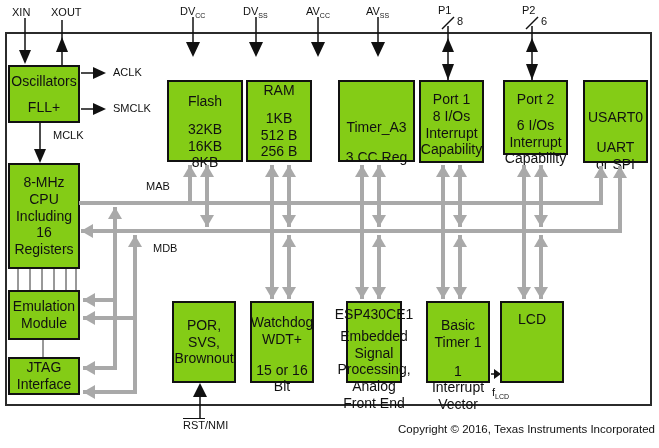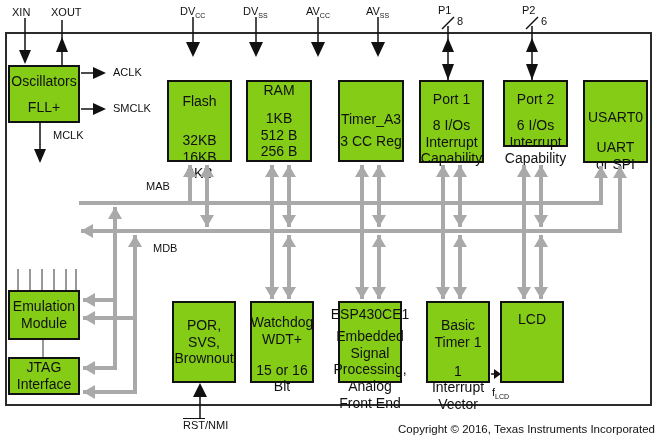--- a/index.html
+++ b/index.html
@@ -30,58 +30,64 @@
 
 <div id="stage">
 
   <div id="chip-boundary"></div>
 
   <div class="block jc" style="left:8px;top:65px;width:72px;height:58px;gap:9px">
     <div class="bt">Oscillators</div>
     <div class="bb">FLL+</div>
   </div>
 
+  <div class="block jc" style="left:8px;top:163px;width:72px;height:106px">
+    <div class="bb">8-MHz
+CPU
+Including
+16 Registers</div>
+  </div>
 
   <div class="block jc" style="left:8px;top:357px;width:72px;height:38px">
     <div class="bb">JTAG
 Interface</div>
   </div>
 
   <div class="block jc" style="left:8px;top:290px;width:72px;height:50px">
     <div class="bb">Emulation
 Module</div>
   </div>
 
-  <div class="block" style="left:167px;top:80px;width:65px;height:82px;padding-top:11px;gap:22px">
+  <div class="block" style="left:167px;top:80px;width:76px;height:82px;padding-top:11px;gap:11px">
     <div class="bt">Flash</div>
     <div class="bb">32KB
 16KB
 8KB</div>
   </div>
 
   <div class="block" style="left:246px;top:80px;width:66px;height:82px;gap:11px">
     <div class="bt">RAM</div>
     <div class="bb">1KB
 512 B
 256 B</div>
   </div>
 
-  <div class="block" style="left:338px;top:80px;width:66px;height:82px;padding-top:29px;gap:5px">
+  <div class="block" style="left:338px;top:80px;width:77px;height:82px;padding-top:37px;gap:13px">
     <div class="bt">Timer_A3</div>
     <div class="bb">3 CC Reg</div>
   </div>
 
-  <div class="block" style="left:419px;top:80px;width:65px;height:83px;padding-top:9px;gap:9px">
+  <div class="block" style="left:419px;top:80px;width:65px;height:83px;padding-top:9px;">
     <div class="bt">Port 1</div>
     <div class="bb">8 I/Os
 Interrupt
 Capability</div>
   </div>
 
-  <div class="block" style="left:503px;top:80px;width:65px;height:67px;padding-top:9px;gap:9px">
+  <div class="block" style="left:503px;top:80px;width:65px;height:75px;padding-top:9px;gap:9px">
     <div class="bt">Port 2</div>
     <div class="bb">6 I/Os
 Interrupt
 Capability</div>
   </div>
 
   <div class="block" style="left:583px;top:80px;width:65px;height:83px;padding-top:27px;gap:13px">
     <div class="bt">USART0</div>
     <div class="bb">UART
 or SPI</div>
@@ -92,21 +98,21 @@
 SVS,
 Brownout</div>
   </div>
 
   <div class="block" style="left:250px;top:301px;width:64px;height:82px;padding-top:11px;gap:14px">
     <div class="bt">Watchdog
 WDT+</div>
     <div class="bb">15 or 16 Bit</div>
   </div>
 
-  <div class="block" style="left:338px;top:301px;width:64px;height:82px;padding-top:3px;gap:5px">
+  <div class="block" style="left:346px;top:301px;width:56px;height:82px;padding-top:3px;gap:5px">
     <div class="bt">ESP430CE1</div>
     <div class="bb">Embedded
 Signal
 Processing,
 Analog
 Front End</div>
   </div>
 
   <div class="block" style="left:426px;top:301px;width:64px;height:82px;padding-top:14px;gap:12px">
     <div class="bt">Basic

